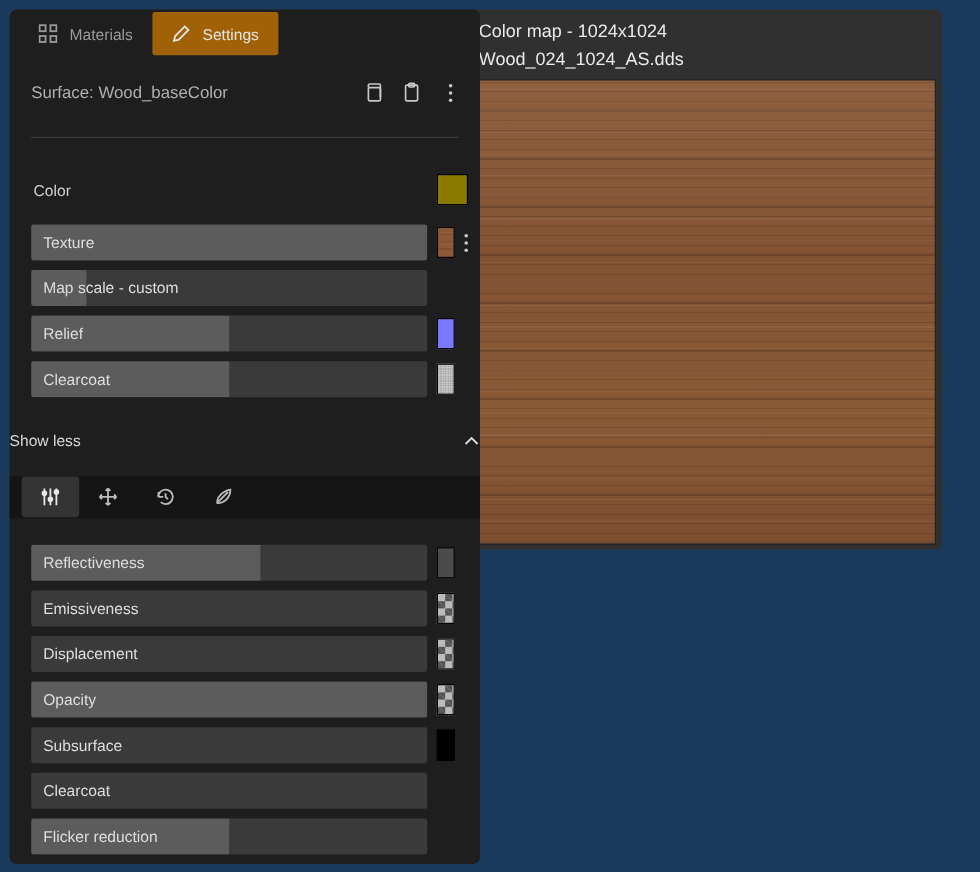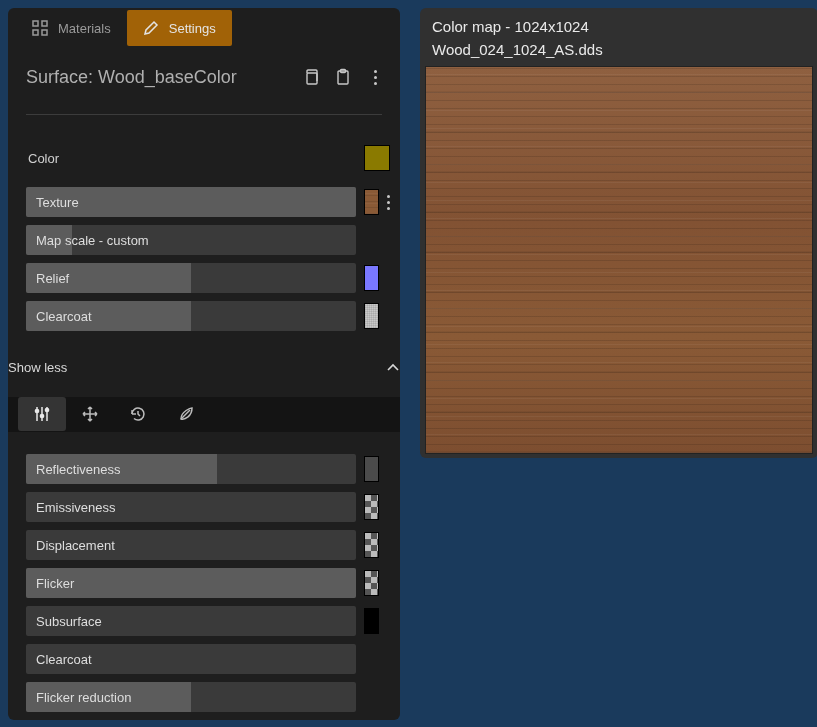--- a/index.html
+++ b/index.html
@@ -55,21 +55,21 @@
     background: #a16207;
     color: #e4e4e4;
   }
   .tab svg { display: block; }
   .surface-row {
     display: flex;
     align-items: center;
     padding: 6px 14px 10px 18px;
     color: #b0b0b0;
   }
-  .surface-row .label { flex: 1; font-size: 18px; }
+  .surface-row .label { flex: 1; font-size: 14px; }
   .surface-actions { display: flex; gap: 10px; align-items: center; }
   .icon-btn {
     width: 22px; height: 22px;
     display: inline-flex; align-items: center; justify-content: center;
     color: #c8c8c8;
     cursor: pointer;
   }
   .hr {
     height: 1px;
     background: #3c3c3c;
@@ -170,21 +170,21 @@
     display: flex;
     align-items: center;
     justify-content: center;
     color: #bcbcbc;
     cursor: pointer;
     border-radius: 3px;
   }
   .subbtn.active { background: #343434; color: #e8e8e8; }
   
   .panel-right {
-    left: 420px;
+    left: 387px;
     top: 8px;
     width: 398px;
     height: 450px;
     padding: 6px;
     box-sizing: border-box;
     background: #303030;
   }
   .panel-right .hdr {
     color: #eaeaea;
     padding: 2px 6px 6px 6px;
@@ -380,21 +380,21 @@
             <div class="track">
               <div class="fill" style="width: 0%;"></div>
               <div class="track-label">Displacement</div>
             </div>
             <div class="swatch checker"></div>
             <div class="row-extra"></div>
           </div>
           <div class="prop-row">
             <div class="track">
               <div class="fill" style="width: 100%;"></div>
-              <div class="track-label">Flicker</div>
+              <div class="track-label">Opacity</div>
             </div>
             <div class="swatch checker"></div>
             <div class="row-extra"></div>
           </div>
           <div class="prop-row">
             <div class="track">
               <div class="fill" style="width: 0%;"></div>
               <div class="track-label">Subsurface</div>
             </div>
             <div class="swatch solid" style="background: rgb(0, 0, 0);"></div>

